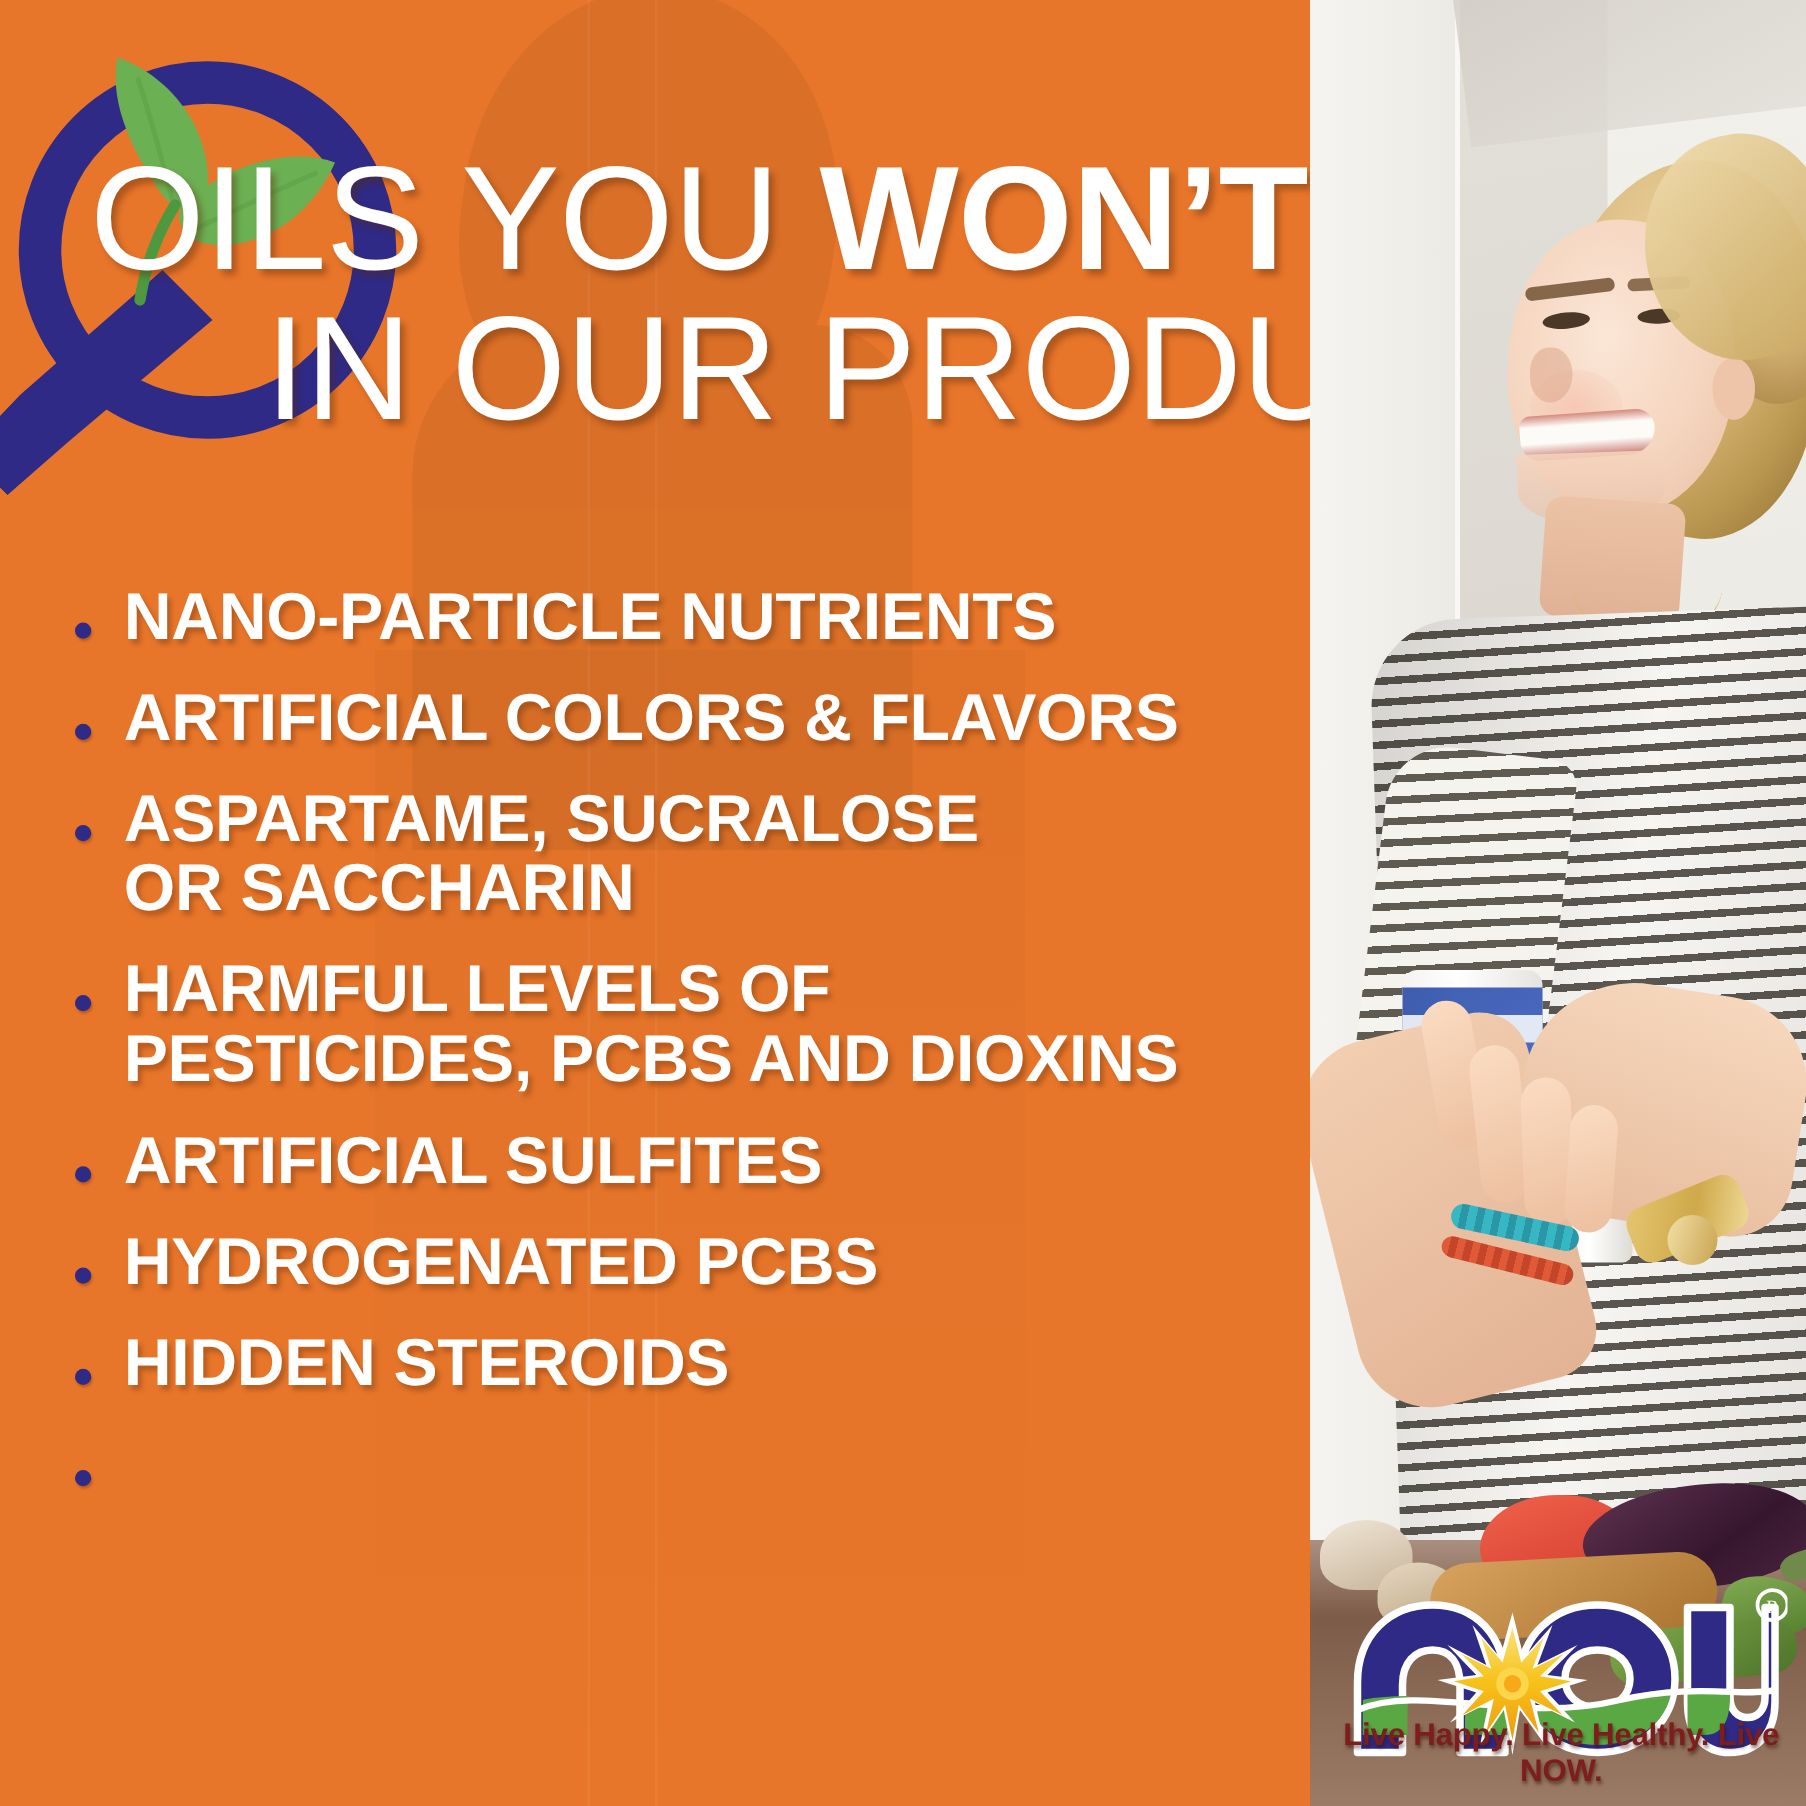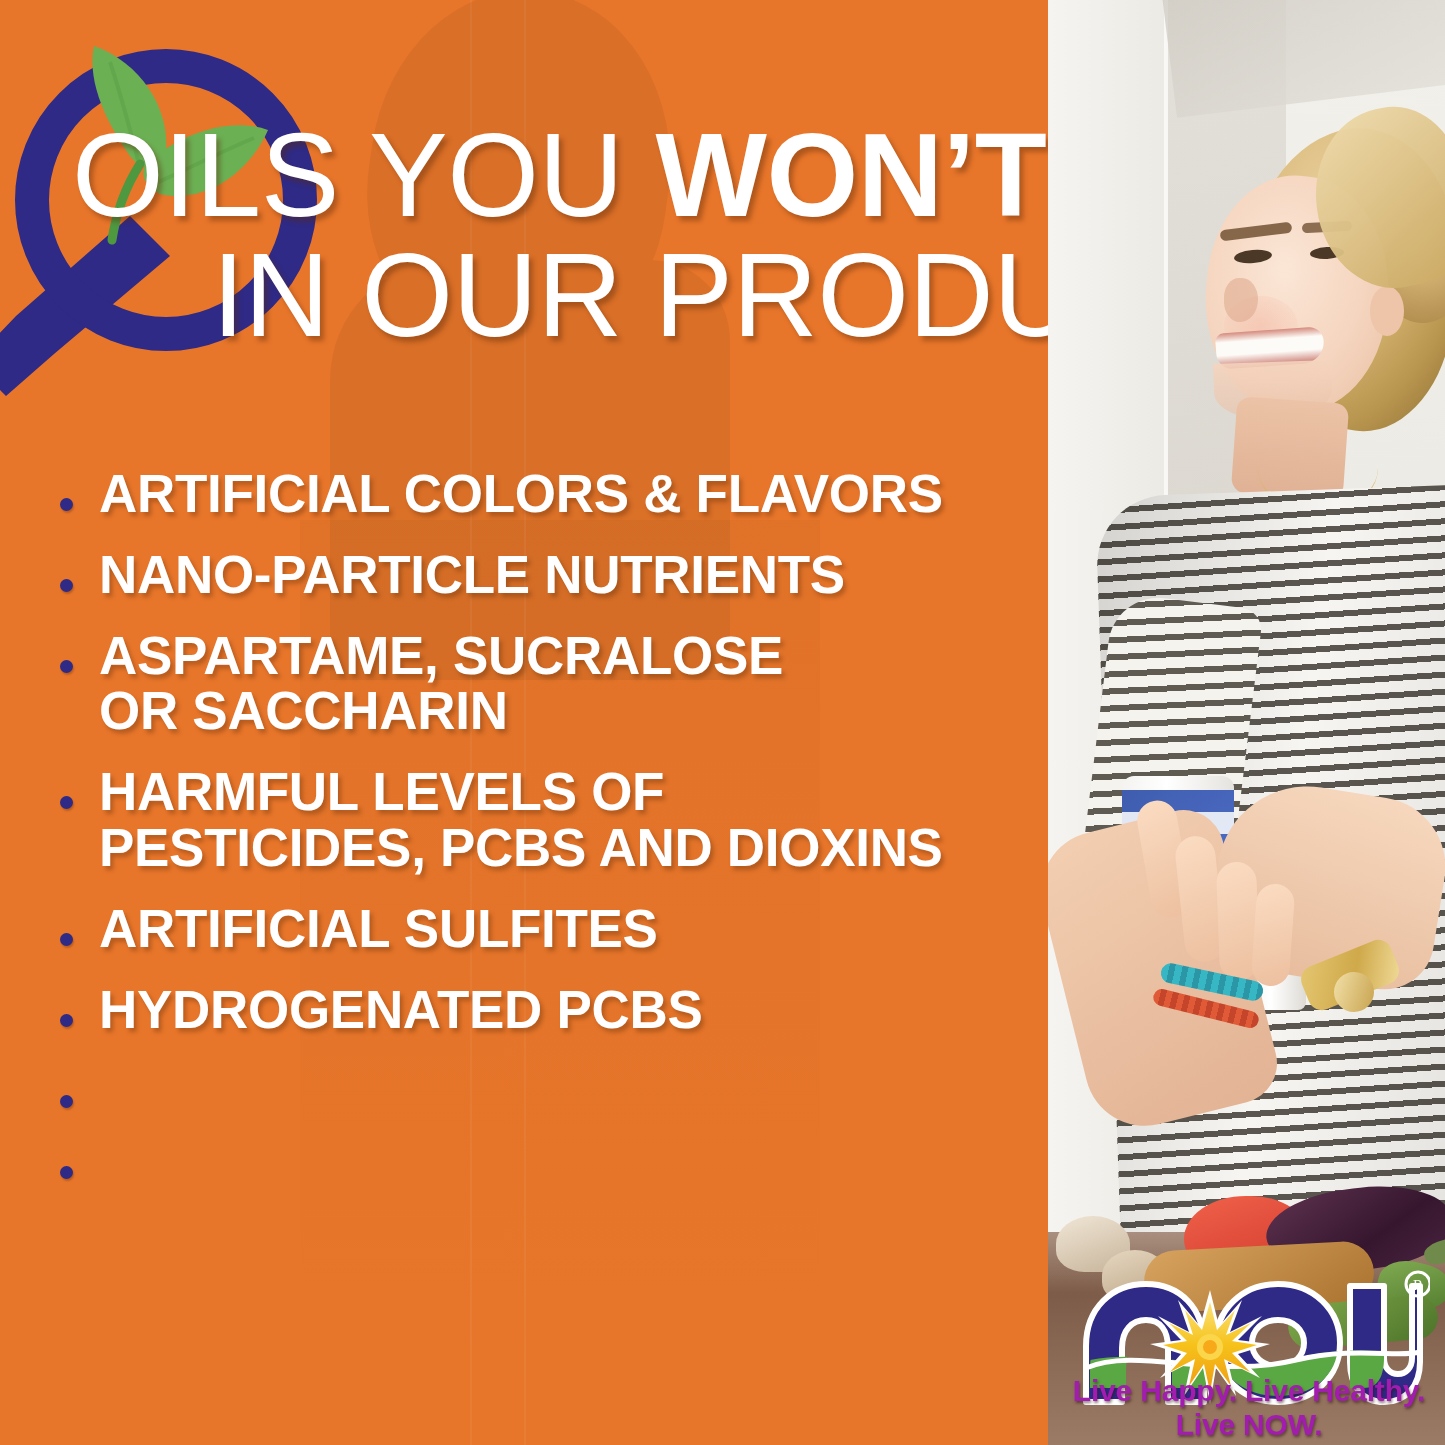--- a/index.html
+++ b/index.html
@@ -141,21 +141,21 @@
   .bullets{position:absolute;left:60px;top:466px;width:990px;}
   .b-row{display:flex;align-items:flex-start;margin-bottom:26px;}
   .dot{flex:0 0 auto;width:13px;height:13px;border-radius:50%;background:#2f2a86;
     margin-top:32px;margin-right:26px;box-shadow:1px 2px 2px rgba(100,45,10,.35);}
   .b-text{color:#ffffff;font-size:53px;font-weight:700;line-height:1.04;letter-spacing:-.3px;
     text-shadow:3px 4px 4px rgba(90,40,10,.35);white-space:pre-line;}
 
   
   .logo{position:absolute;left:1068px;top:1262px;width:362px;height:162px;}
   .tagline{position:absolute;left:1068px;top:1374px;width:362px;text-align:center;
-    color:#a21caf;font-size:30px;font-weight:700;letter-spacing:-.2px;
+    color:#7f1d1d;font-size:25px;font-weight:700;letter-spacing:-.2px;
     text-shadow:1px 2px 3px rgba(40,20,10,.55);}
 </style>
 </head>
 <body>
 
 <div id="poster">
 
   <div class="photo-col">
     <div class="wall-a"></div>
     <div class="wall-b"></div>
@@ -236,25 +236,25 @@
     <div class="headline">
       <div class="hl-line hl1">
         <span>OILS YOU </span><span class="hl-strong">WON’T</span>
       </div>
       <div class="hl-line hl2">IN OUR PRODUCTS</div>
     </div>
 
     <div class="bullets">
       <div class="b-row">
         <span class="dot"></span>
+        <span class="b-text">NANO-PARTICLE NUTRIENTS</span>
+      </div>
+      <div class="b-row">
+        <span class="dot"></span>
         <span class="b-text">ARTIFICIAL COLORS &amp; FLAVORS</span>
-      </div>
-      <div class="b-row">
-        <span class="dot"></span>
-        <span class="b-text">NANO-PARTICLE NUTRIENTS</span>
       </div>
       <div class="b-row">
         <span class="dot"></span>
         <span class="b-text">ASPARTAME, SUCRALOSE
 OR SACCHARIN</span>
       </div>
       <div class="b-row">
         <span class="dot"></span>
         <span class="b-text">HARMFUL LEVELS OF
 PESTICIDES, PCBS AND DIOXINS</span>
@@ -262,20 +262,21 @@
       <div class="b-row">
         <span class="dot"></span>
         <span class="b-text">ARTIFICIAL SULFITES</span>
       </div>
       <div class="b-row">
         <span class="dot"></span>
         <span class="b-text">HYDROGENATED PCBS</span>
       </div>
       <div class="b-row">
         <span class="dot"></span>
+        <span class="b-text">HIDDEN STEROIDS</span>
       </div>
       <div class="b-row">
         <span class="dot"></span>
       </div>
     </div>
   </div>
 
   <svg class="logo" viewBox="0 0 362 162">
     <defs>
       <clipPath id="nowclip">

